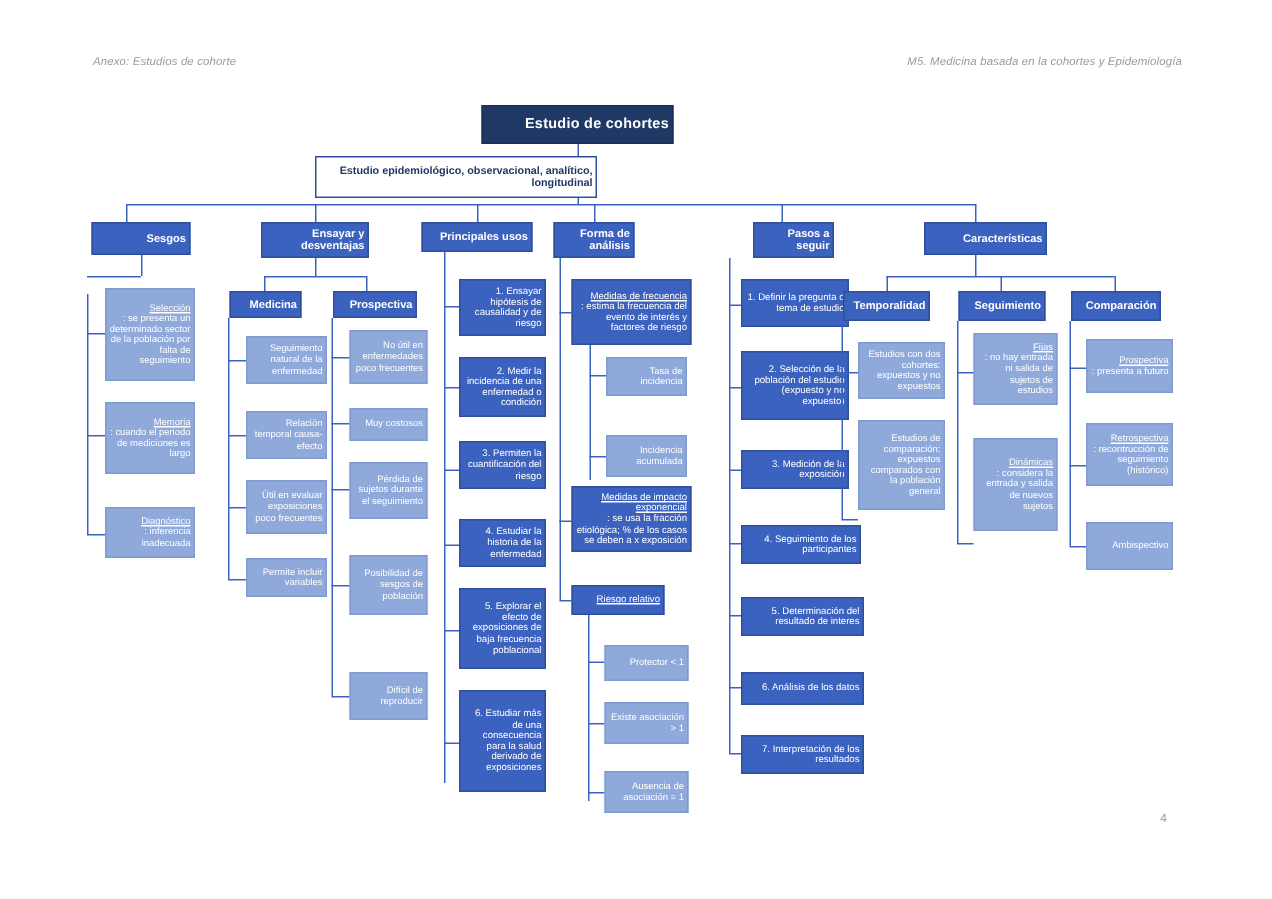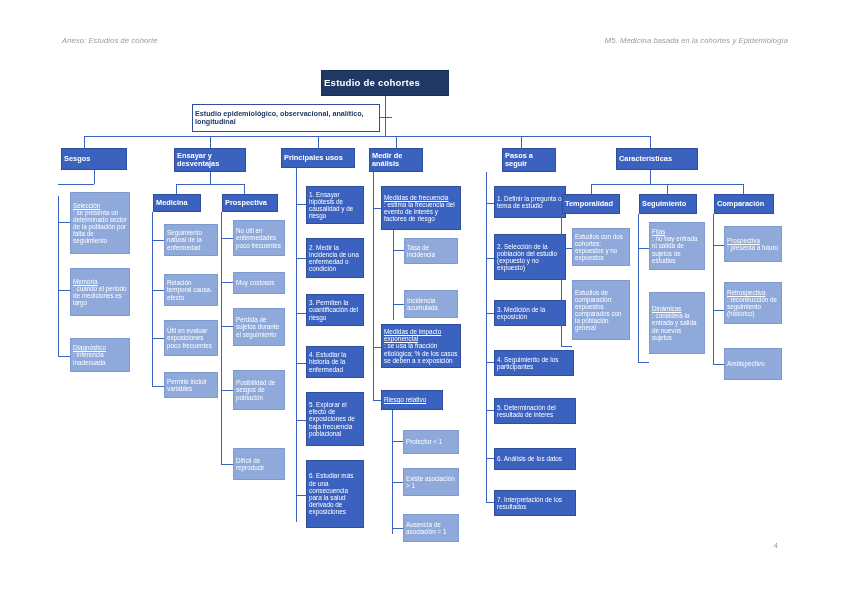--- a/index.html
+++ b/index.html
@@ -34,41 +34,42 @@
     font-size: 8px;
     color: #9a9a9a;
   }
 
   
   .box {
     position: absolute;
     display: flex;
     align-items: center;
     justify-content: center;
-    text-align: left;
+    text-align: right;
     color: #ffffff;
     line-height: 1.12;
     padding: 1px 2px;
     overflow: hidden;
   }
   .box span { display: block; width: 100%; }
 
   .title-box {
     background: #1F3864;
     border: 1px solid #17305a;
     font-size: 9.6px;
     font-weight: bold;
     letter-spacing: .2px;
   }
   .white-box {
     background: #ffffff;
     border: 1px solid #2F4E9E;
     color: #1F3864;
     font-size: 7.2px;
     font-weight: bold;
+    margin-left: 18px;
   }
   .mid-box {
     background: #3C62BF;
     border: 1px solid #2F4E9E;
     font-size: 7.4px;
     font-weight: bold;
   }
   .mid-box-2 {
     background: #3C62BF;
     border: 1px solid #2F4E9E;
@@ -227,21 +228,21 @@
       <span>4. Estudiar la historia de la enfermedad</span>
     </div>
   <div class="box mid-box-2" style="left:306px;top:392px;width:58px;height:54px;">
       <span>5. Explorar el efecto de exposiciones de baja frecuencia poblacional</span>
     </div>
   <div class="box mid-box-2" style="left:306px;top:460px;width:58px;height:68px;">
       <span>6. Estudiar más de una consecuencia para la salud derivado de exposiciones</span>
     </div>
 
   <div class="box mid-box" style="left:369px;top:148px;width:54px;height:24px;">
-    <span>Medir de análisis</span>
+    <span>Forma de análisis</span>
   </div>
   <div class="ln v" style="left:373px;top:172px;height:176px;"></div>
   <div class="ln h" style="left:373px;top:208px;width:8px;"></div>
   <div class="ln h" style="left:373px;top:347px;width:8px;"></div>
   <div class="ln h" style="left:373px;top:400px;width:8px;"></div>
   <div class="ln v" style="left:373px;top:347px;height:53px;"></div>
 
   <div class="box mid-box-2" style="left:381px;top:186px;width:80px;height:44px;">
     <span>
         <span class="u">Medidas de frecuencia</span>

